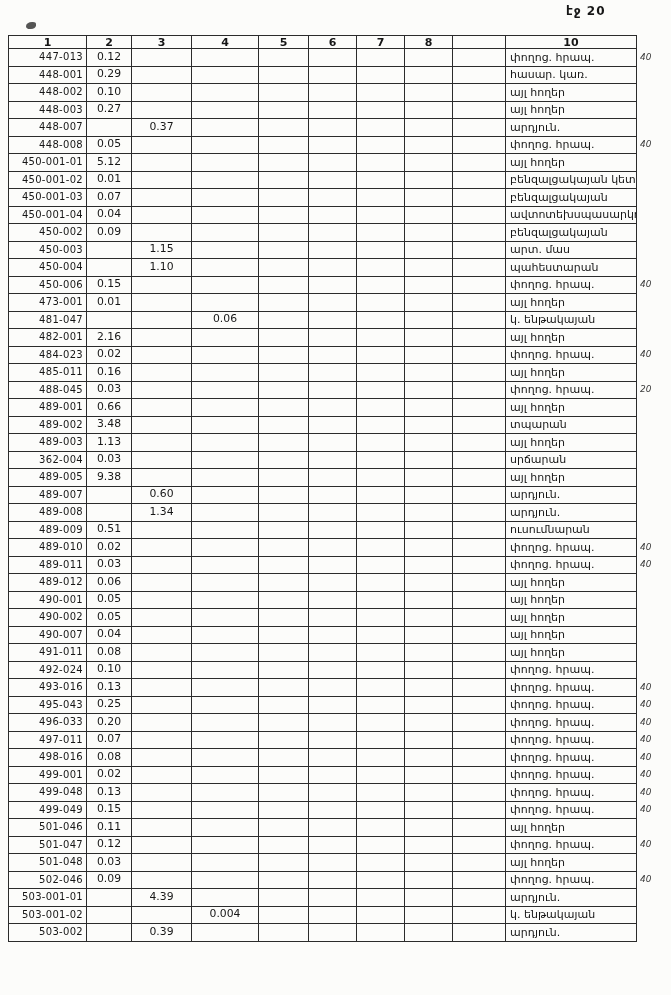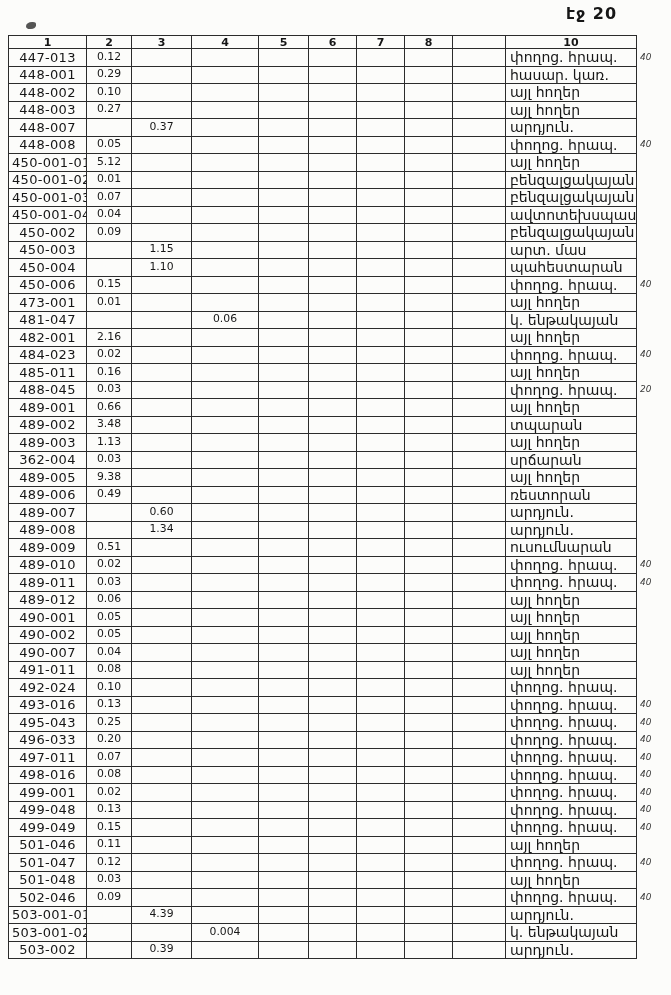--- a/index.html
+++ b/index.html
@@ -9,21 +9,21 @@
     position: relative;
     background: #fcfcfa;
     font-family: "DejaVu Sans", "Liberation Sans", sans-serif;
     color: #161616;
     overflow: hidden;
   }
   .page-header {
     position: absolute;
     top: 4px;
     left: 566px;
-    font-size: 16px;
+    font-size: 12px;
     font-weight: bold;
     letter-spacing: 1px;
   }
   .scan-artifact {
     position: absolute;
     top: 22px;
     left: 26px;
     width: 10px;
     height: 7px;
     background: #2a2a2a;
@@ -48,23 +48,23 @@
     vertical-align: middle;
   }
   thead th {
     height: 12px;
     font-weight: 700;
     text-align: center;
     font-size: 11px;
     padding: 0;
   }
   tbody td { height: 16.5px; }
-  td.c-code  { text-align: center;  font-size: 13px; letter-spacing: .3px; }
+  td.c-code  { text-align: right;  font-size: 10px; letter-spacing: .3px; }
   td.c-num   { text-align: center; font-size: 10.8px; }
-  td.c-label { text-align: left; font-size: 14px; padding-left: 4px; }
+  td.c-label { text-align: left; font-size: 11px; padding-left: 4px; }
   th.c-margin, td.c-margin {
     border: none;
     background: transparent;
     font-size: 9px;
     color: #3d3d3d;
     font-style: italic;
     text-align: left;
   }
 </style>
 </head>
@@ -423,33 +423,20 @@
         <td class="c-num"></td>
         <td class="c-num"></td>
         <td class="c-num"></td>
         <td class="c-num"></td>
         <td class="c-num"></td>
         <td class="c-num"></td>
         <td class="c-label">այլ հողեր</td>
         <td class="c-margin"></td>
       </tr>
       <tr>
-        <td class="c-code">489-006</td>
-        <td class="c-num">0.49</td>
-        <td class="c-num"></td>
-        <td class="c-num"></td>
-        <td class="c-num"></td>
-        <td class="c-num"></td>
-        <td class="c-num"></td>
-        <td class="c-num"></td>
-        <td class="c-num"></td>
-        <td class="c-label">ռեստորան</td>
-        <td class="c-margin"></td>
-      </tr>
-      <tr>
         <td class="c-code">489-007</td>
         <td class="c-num"></td>
         <td class="c-num">0.60</td>
         <td class="c-num"></td>
         <td class="c-num"></td>
         <td class="c-num"></td>
         <td class="c-num"></td>
         <td class="c-num"></td>
         <td class="c-num"></td>
         <td class="c-label">արդյուն.</td>

